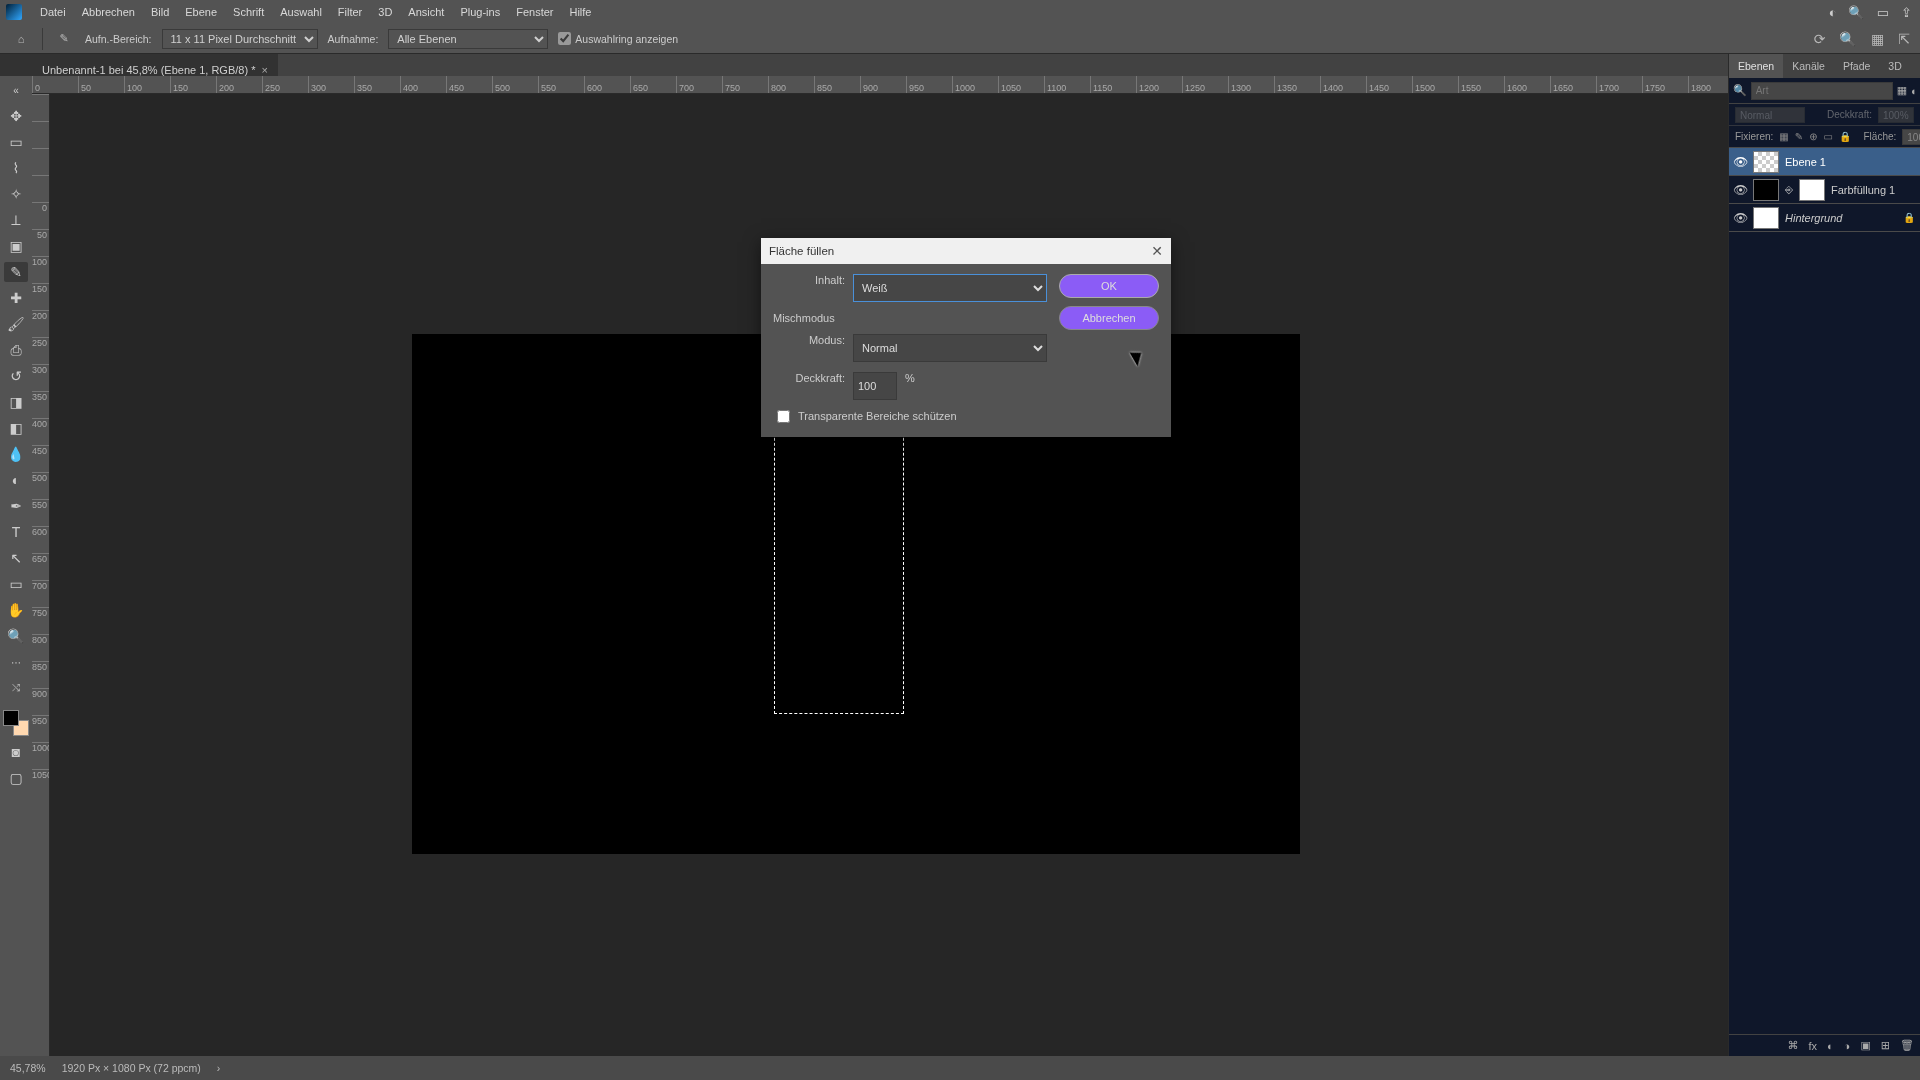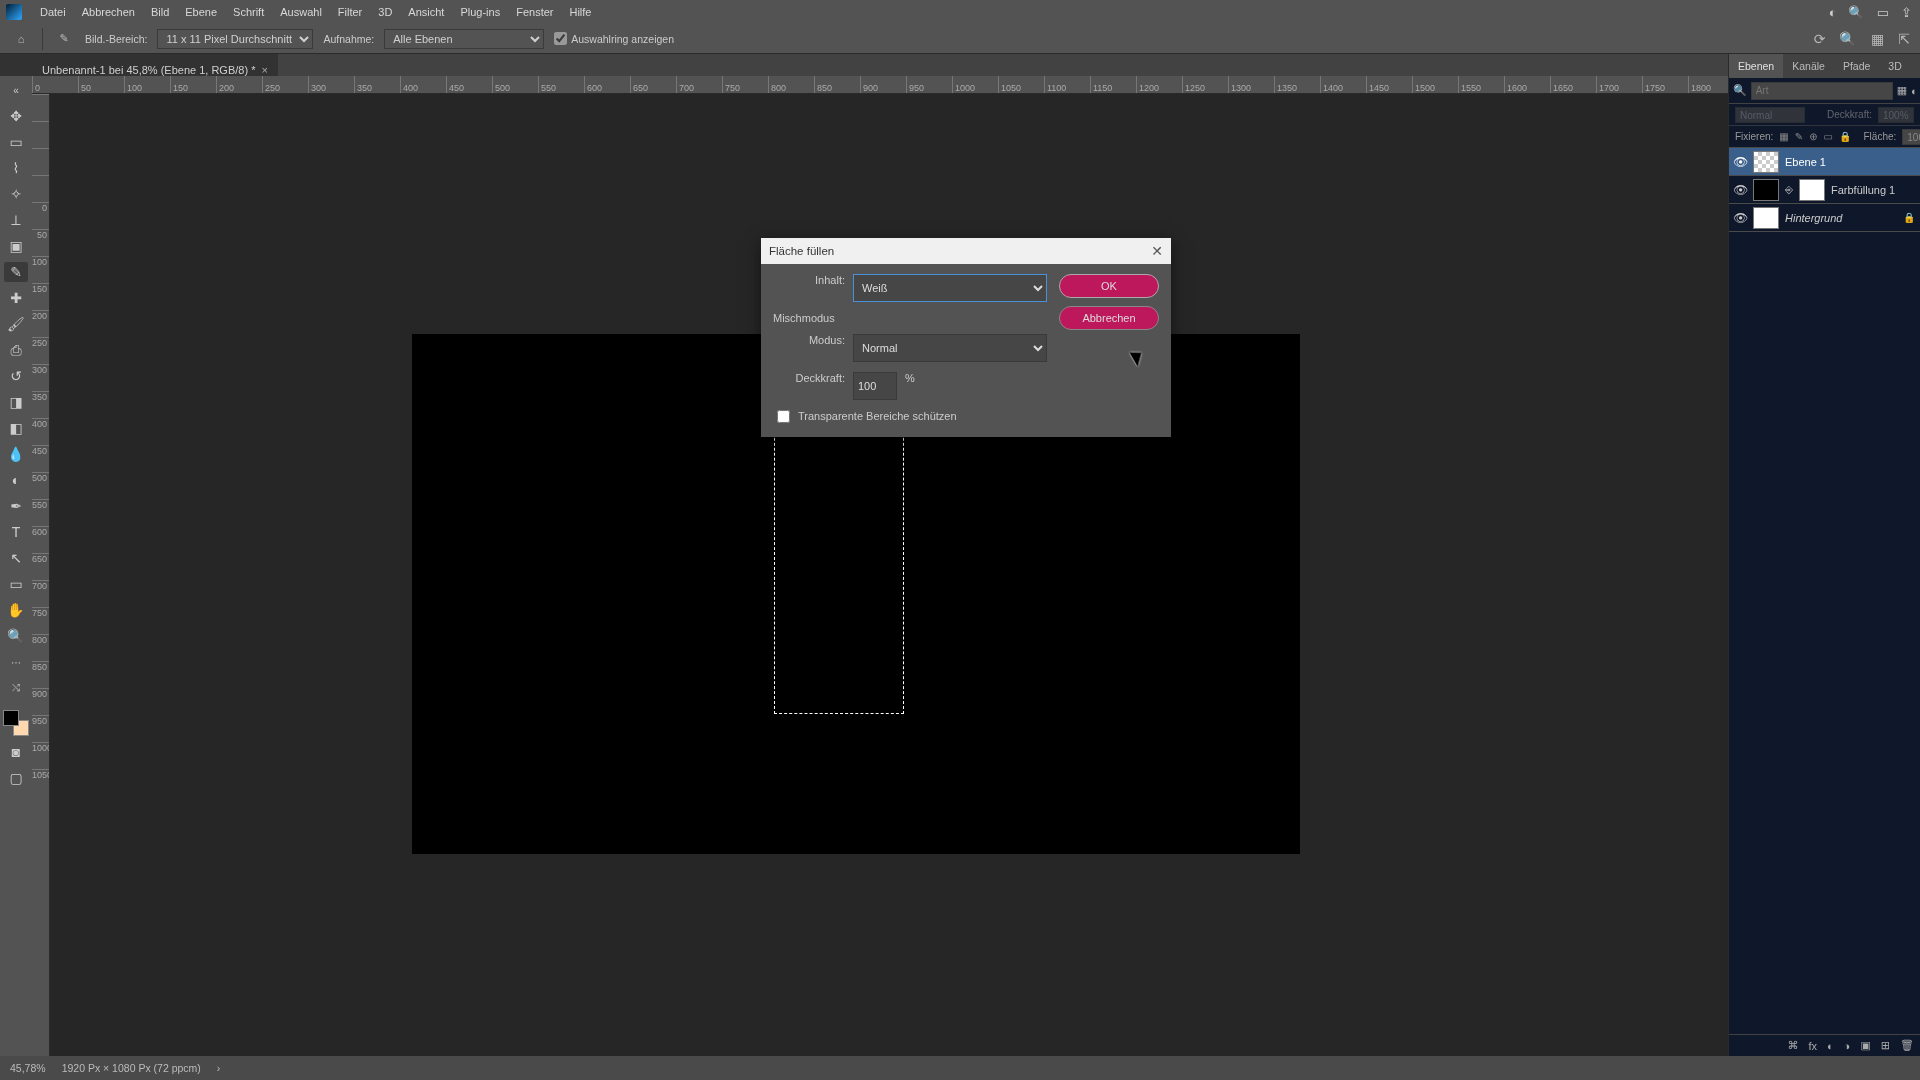--- a/index.html
+++ b/index.html
@@ -84,21 +84,21 @@
 .dlgtitle .x { margin-left:auto; color:#555; font-size:14px; }
 .dlgbody { padding:10px 12px 14px 12px; display:flex; gap:12px; }
 .dlgcol { flex:1; display:flex; flex-direction:column; gap:10px; }
 .frow { display:flex; align-items:flex-start; gap:8px; }
 .frow label { width:72px; text-align:right; color:#ccc; }
 .frow select, .frow input[type=text] { background:#464646; color:#ddd; border:1px solid #3a3a3a; height:28px; font-size:11px; padding:0 4px; }
 .frow select { flex:1; }
 .frow select.hl { border:1px solid #4a90d9; }
 .dlgcol .grplbl { color:#ccc; font-size:11px; }
 .btns { width:100px; display:flex; flex-direction:column; gap:8px; }
-.btns button { height:24px; border-radius:12px; background:#be185d; color:#ddd; font-size:11px; border:1px solid #888; }
+.btns button { height:24px; border-radius:12px; background:#8b5cf6; color:#ddd; font-size:11px; border:1px solid #888; }
 .btns button.primary { border:1px solid #aaa; }
 
 .cursor { position:absolute; left:1133px; top:349px; width:12px; height:18px; }
 .cursor::before { content:""; position:absolute; border-left:10px solid #000; border-top:6px solid transparent; border-bottom:10px solid transparent; transform:rotate(-30deg); filter:drop-shadow(0 0 1px #fff); }
 </style>
 </head>
 <body>
 
 <div class="winbar">
   <span>—</span>
@@ -125,21 +125,21 @@
     <span>🔍</span>
     <span>▭</span>
     <span>⇪</span>
   </div>
 </div>
 
 <div class="optbar">
   <div class="home">⌂</div>
   <div class="sep"></div>
   <div class="home">✎</div>
-  <span class="tiny">Bild.-Bereich:</span>
+  <span class="tiny">Aufn.-Bereich:</span>
   <select><option>11 x 11 Pixel Durchschnitt</option></select>
   <span class="tiny">Aufnahme:</span>
   <select style="width:160px"><option>Alle Ebenen</option></select>
   <label class="chk">
     <input type="checkbox" checked="" style="">
     <span class="tiny">Auswahlring anzeigen</span>
   </label>
   <div class="righticons">
     <span>⟳</span>
     <span>🔍</span>

